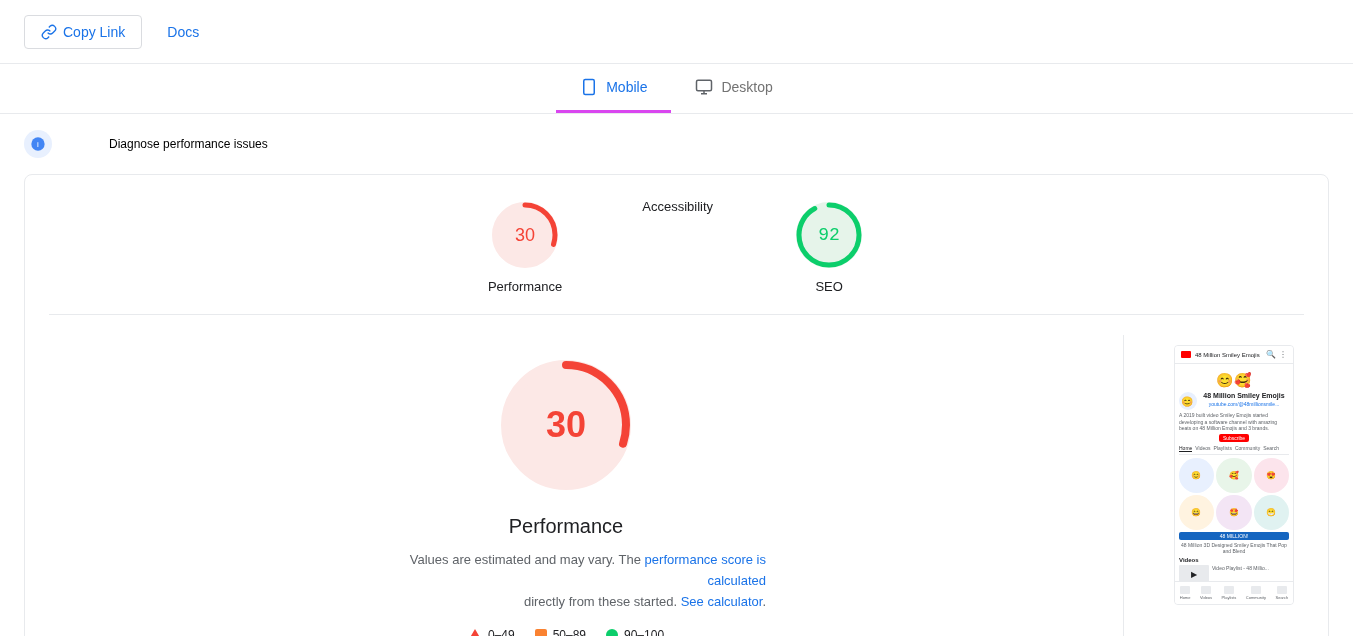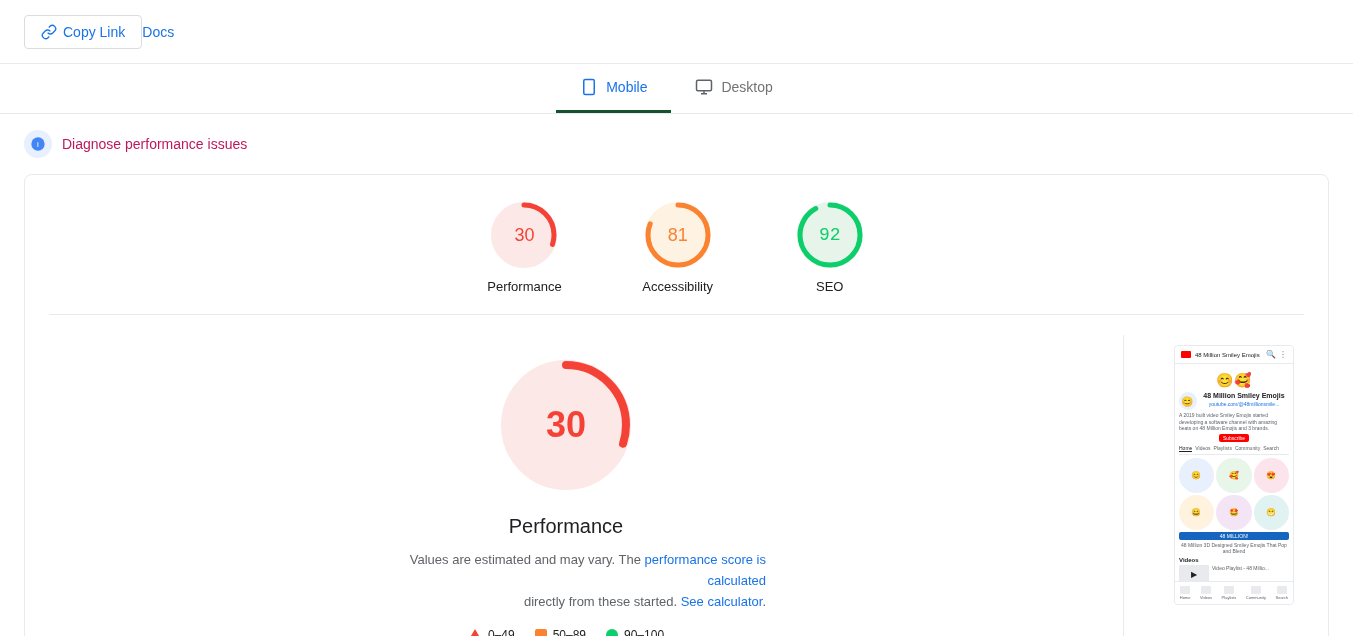--- a/index.html
+++ b/index.html
@@ -24,21 +24,21 @@
       height: 32px;
     }
     .app-title {
       font-size: 18px;
       font-weight: 400;
       color: #202124;
     }
     .header-right {
       display: flex;
       align-items: center;
-      gap: 0;
+      gap: 25px;
     }
     .copy-link-btn {
       display: flex;
       align-items: center;
       gap: 6px;
       border: 1px solid #dadce0;
       border-radius: 4px;
       padding: 8px 16px;
       background: #fff;
       color: #1a73e8;
@@ -68,21 +68,21 @@
       gap: 8px;
       padding: 14px 24px;
       font-size: 14px;
       cursor: pointer;
       border-bottom: 3px solid transparent;
       color: #737373;
       font-weight: 500;
     }
     .tab.active {
       color: #1a73e8;
-      border-bottom: 3px solid #14532d;
+      border-bottom: 3px solid #d946ef;
     }
 
     
     .main-content {
       padding: 16px 24px;
       max-width: 1353px;
     }
 
     
     .diagnose-row {
@@ -94,23 +94,24 @@
     .diagnose-icon {
       width: 28px;
       height: 28px;
       background: #e8f0fe;
       border-radius: 50%;
       display: flex;
       align-items: center;
       justify-content: center;
     }
     .diagnose-title {
-      font-size: 14px;
+      font-size: 12px;
       font-weight: 500;
-      color: #be185d;
+      color: #000000;
+      margin-left: 47px;
     }
 
     
     .scores-card {
       border: 1px solid #e8eaed;
       border-radius: 8px;
       padding: 24px;
       margin-bottom: 16px;
     }
     .scores-row {
@@ -463,27 +464,20 @@
           <svg width="72" height="72" viewBox="0 0 72 72">
             <circle cx="36" cy="36" r="30" fill="#fce8e6" stroke="#fce8e6" stroke-width="6"></circle>
             <circle cx="36" cy="36" r="30" fill="none" stroke="#f44336" stroke-width="5" stroke-dasharray="188.5" stroke-dashoffset="131.9" stroke-linecap="round"></circle>
           </svg>
           <span class="score-number" style="color:#f44336;">30</span>
         </div>
         <span class="score-label">Performance</span>
       </div>
 
       <div class="score-item">
-        <div class="score-circle">
-          <svg width="72" height="72" viewBox="0 0 72 72">
-            <circle cx="36" cy="36" r="30" fill="#fef3e2" stroke="#fef3e2" stroke-width="6"></circle>
-            <circle cx="36" cy="36" r="30" fill="none" stroke="#fa8231" stroke-width="5" stroke-dasharray="188.5" stroke-dashoffset="35.8" stroke-linecap="round"></circle>
-          </svg>
-          <span class="score-number" style="color:#fa8231;">81</span>
-        </div>
         <span class="score-label">Accessibility</span>
       </div>
 
 
       <div class="score-item">
         <div class="score-circle">
           <svg width="72" height="72" viewBox="0 0 72 72">
             <circle cx="36" cy="36" r="30" fill="#e6f4ea" stroke="#e6f4ea" stroke-width="6"></circle>
             <circle cx="36" cy="36" r="30" fill="none" stroke="#0cce6b" stroke-width="5" stroke-dasharray="188.5" stroke-dashoffset="15.1" stroke-linecap="round"></circle>
           </svg>

